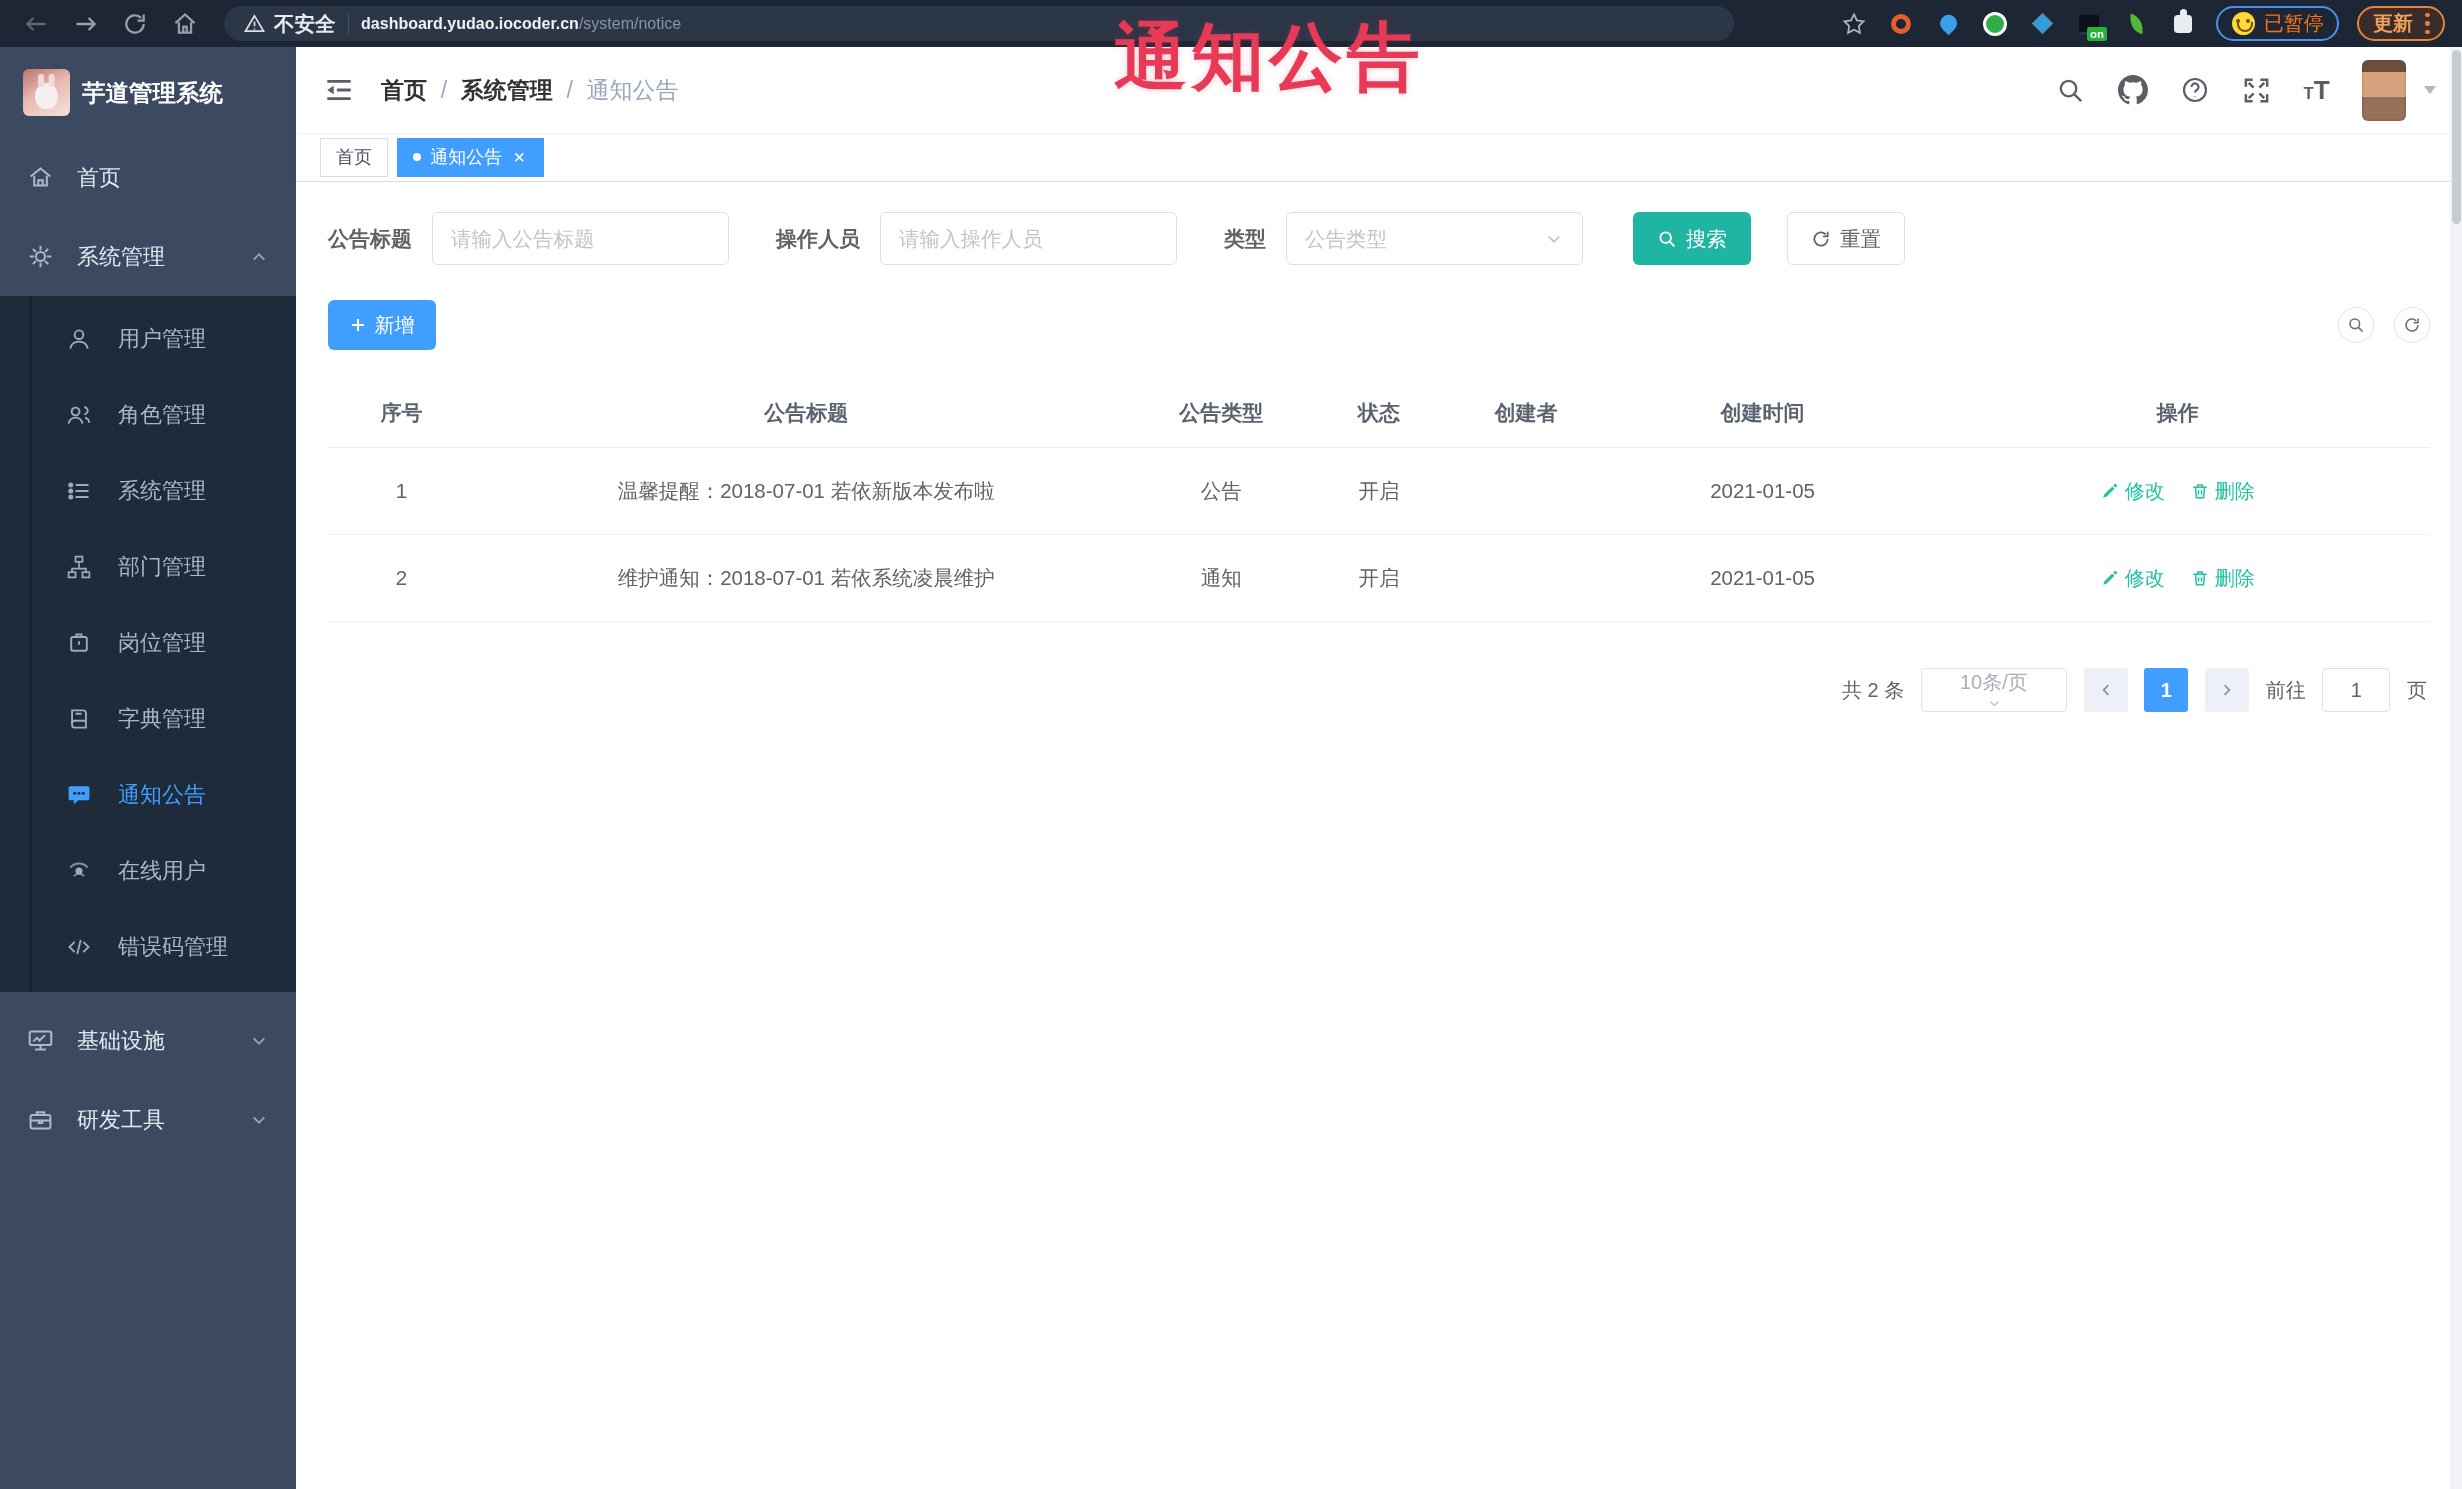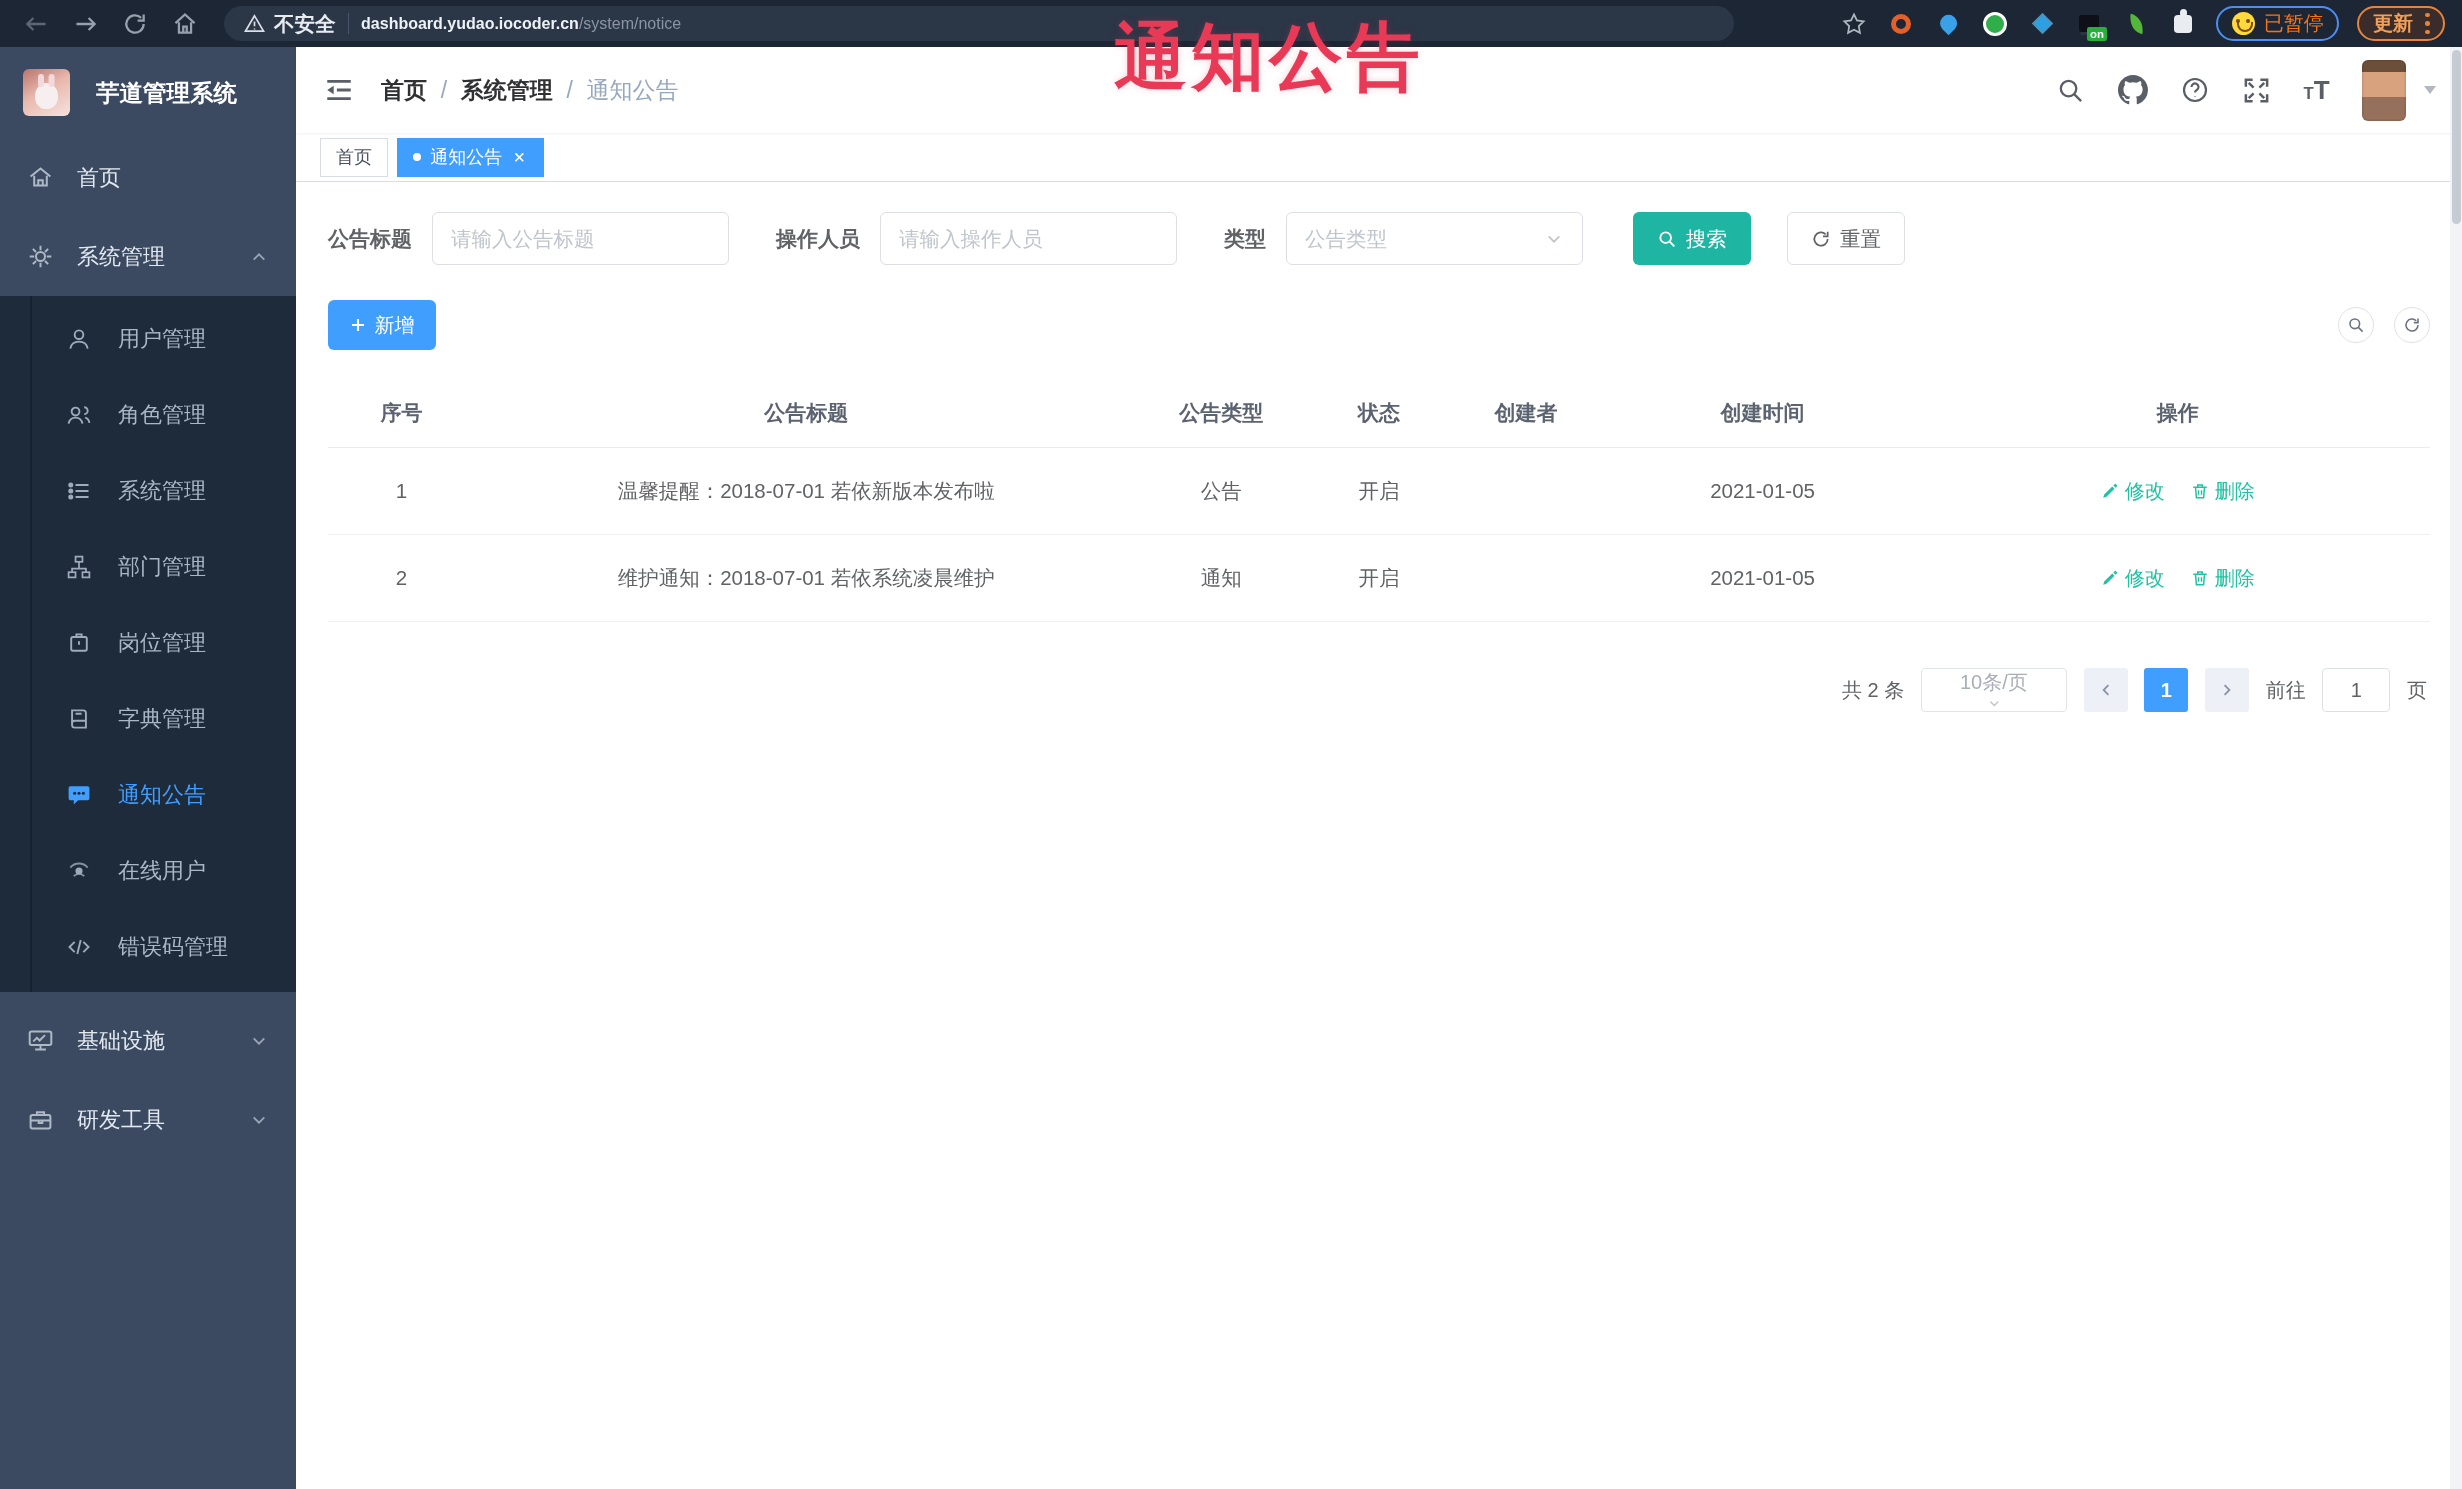--- a/index.html
+++ b/index.html
@@ -43,21 +43,21 @@
   .paused-label { color:#f97316; font-size:20px; }
   .update-group { height:35px; border:2.3px solid #e8833a; background:#3a2c2a; border-radius:18px;
     display:flex; align-items:center; gap:12px; padding:0 13.7px; flex:0 0 auto; }
   .update-label { color:#f0a05a; font-size:20px; font-weight:700; }
   .menu-dots { display:flex; flex-direction:column; gap:3.8px; }
   .menu-dots i { width:4.6px; height:4.6px; border-radius:50%; background:#e8833a; }
 
   
   .app { display:flex; height:1443px; }
   .sidebar { width:296px; background:#3b4a61; flex:0 0 auto; color:#d3dae4; overflow:hidden; }
-  .logo-row { height:73px; display:flex; align-items:center; gap:26px; padding:0 23px; margin-top:9px; }
+  .logo-row { height:73px; display:flex; align-items:center; gap:12px; padding:0 23px; margin-top:9px; }
   .logo-img { width:47px; height:47px; border-radius:6px; flex:0 0 auto; position:relative; overflow:hidden;
     background:linear-gradient(150deg,#b9756b 0%,#e8b8ad 45%,#f6e3de 100%); }
   .logo-img::before { content:""; position:absolute; left:12px; top:13.7px; width:23px; height:26px;
     background:#f7eef0; border-radius:50% 50% 46% 46%; }
   .logo-img::after { content:""; position:absolute; left:15px; top:4.6px; width:6px; height:13.7px; background:#f0dadd;
     border-radius:6px; box-shadow:10.6px 0 0 #f0dadd; }
   .logo-title { font-size:23.5px; font-weight:700; color:#ffffff; white-space:nowrap; }
   .menu-item { height:79px; display:flex; align-items:center; padding:0 27px; font-size:22px; color:#e2e8f0;
     cursor:pointer; }
   .menu-item.spaced { margin-top:9px; }

